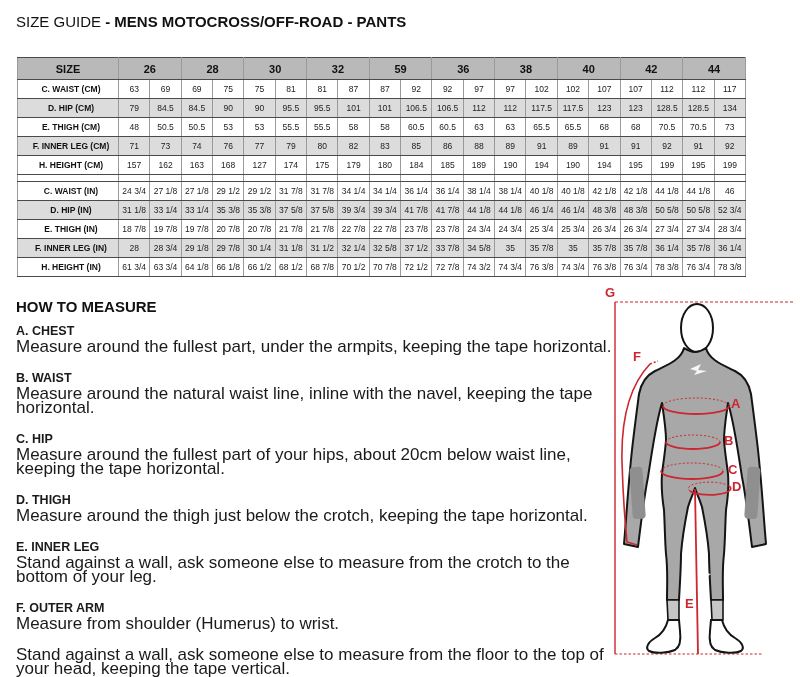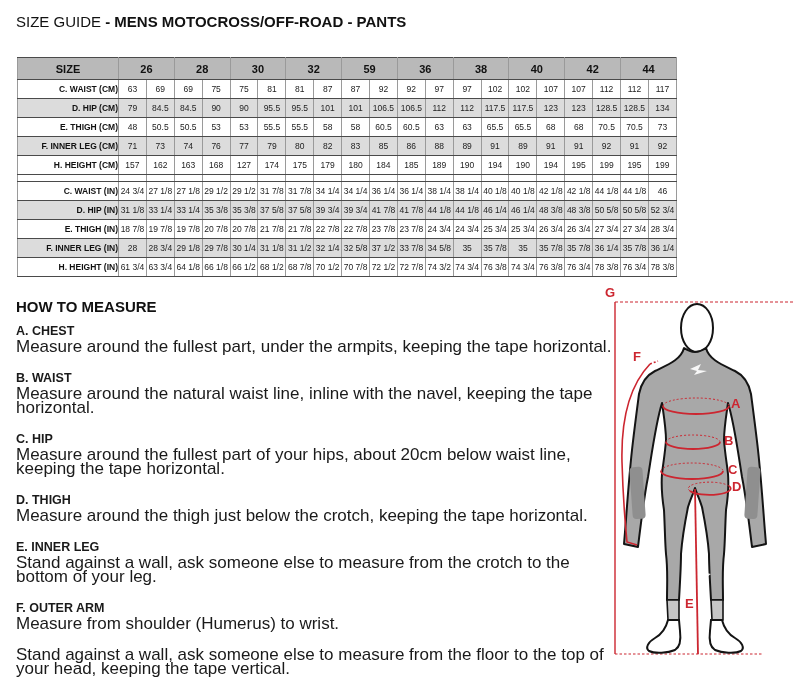--- a/index.html
+++ b/index.html
@@ -4,27 +4,27 @@
 <style>
   html,body{margin:0;padding:0;background:#ffffff;}
   body{width:800px;height:677px;font-family:"Liberation Sans",sans-serif;color:#1a1a1a;position:relative;overflow:hidden;}
   .page{position:relative;width:800px;height:677px;}
 
   
   .title{position:absolute;left:16px;top:13px;font-size:15px;letter-spacing:0;margin:0;font-weight:normal;color:#111;}
   .title b{font-weight:bold;}
 
   
-  .size-table{position:absolute;left:17px;top:57px;width:660px;border-collapse:collapse;table-layout:fixed;
+  .size-table{position:absolute;left:17px;top:57px;width:729px;border-collapse:collapse;table-layout:fixed;
     border:1px solid #4a4a4a;}
   .size-table td,.size-table th{border-left:1px solid #9a9a9a;border-right:1px solid #9a9a9a;
     border-top:1px solid #4a4a4a;border-bottom:1px solid #4a4a4a;
     font-size:8.5px;text-align:center;padding:0;height:18px;line-height:10px;color:#222;}
   .size-table th{background:#b9b9b9;font-size:11px;font-weight:bold;height:21px;color:#111;}
-  .size-table .row-label{text-align:right;padding-left:6px;font-weight:bold;font-size:8.5px;color:#111;}
+  .size-table .row-label{text-align:center;padding-left:6px;font-weight:bold;font-size:8.5px;color:#111;}
   .size-table th.size-head-label{text-align:center;padding-left:0;}
   .size-table tr.shade td{background:#dcdcdc;}
   .size-table tr.plain td{background:#ffffff;}
   .size-table tr.sep td{height:6px;background:#ffffff;border-top:1px solid #4a4a4a;border-bottom:1px solid #4a4a4a;}
 
   
   .htm-title{position:absolute;left:16px;top:298px;margin:0;font-size:15px;font-weight:bold;color:#111;}
   .sections{position:absolute;left:16px;top:324px;width:600px;}
   .m-head{margin:0 0 2px 0;font-size:12.5px;font-weight:bold;}
   .m-text{margin:0 0 17px 0;font-size:17px;color:#1a1a1a;line-height:14px;}

